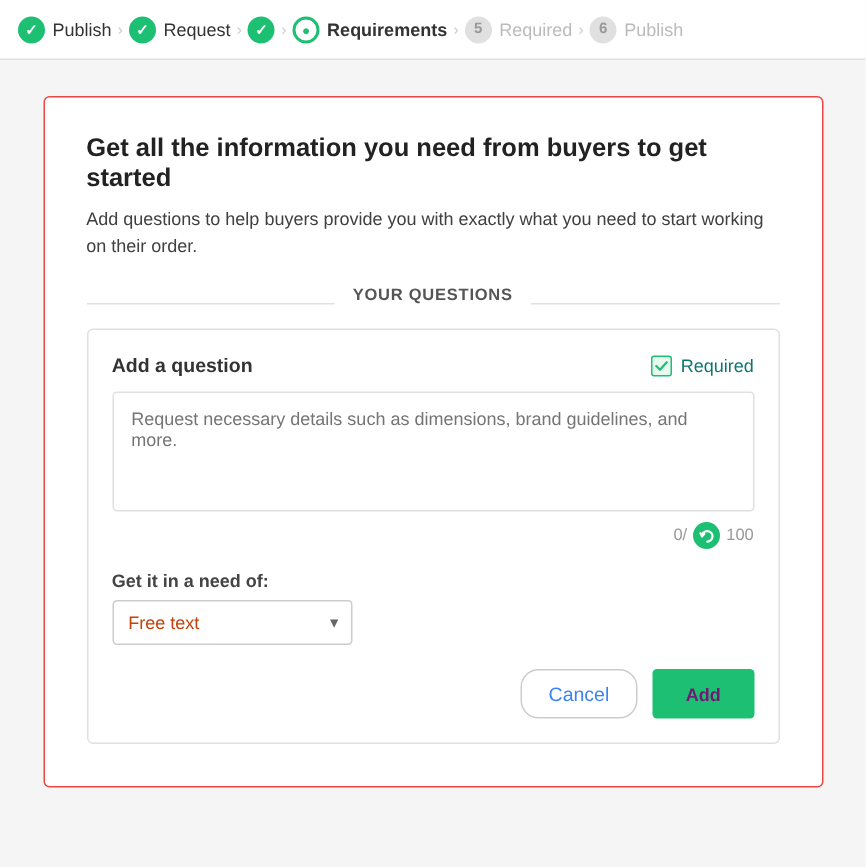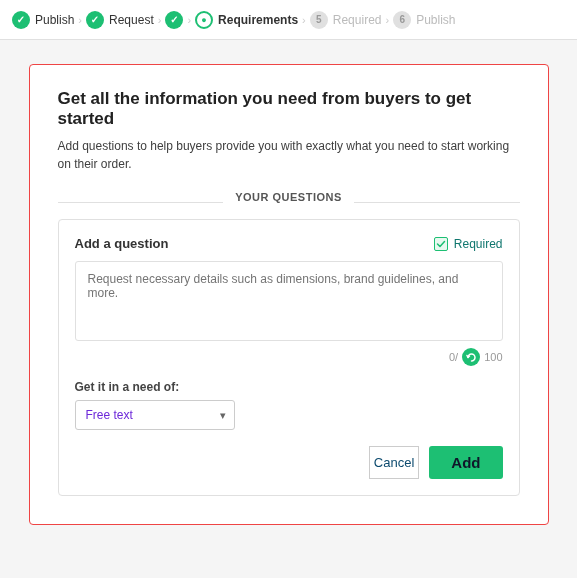--- a/index.html
+++ b/index.html
@@ -214,21 +214,21 @@
       width: 160px;
     }
     .form-select {
       appearance: none;
       -webkit-appearance: none;
       width: 100%;
       padding: 7px 30px 7px 10px;
       border: 1px solid #ccc;
       border-radius: 3px;
       font-size: 12px;
-      color: #6d28d9;
+      color: #c2410c;
       background: #fff;
       cursor: pointer;
       outline: none;
     }
     .select-chevron {
       position: absolute;
       right: 9px;
       top: 50%;
       transform: translateY(-50%);
       pointer-events: none;
@@ -237,35 +237,35 @@
     }
 
     
     .action-buttons {
       display: flex;
       justify-content: flex-end;
       gap: 10px;
       margin-top: 10px;
     }
     .btn-cancel {
-      padding: 8px 4px;
+      padding: 8px 18px;
       border: 1px solid #ccc;
-      border-radius: 0;
-      background: #fff;
-      color: #0c4a6e;
+      border-radius: 12px;
+      background: #fff;
+      color: #3b82f6;
       font-size: 13px;
       cursor: pointer;
     }
     .btn-add {
       padding: 8px 22px;
       border: none;
       border-radius: 3px;
       background: #1dbf73;
-      color: #0f172a;
-      font-size: 15px;
+      color: #701a75;
+      font-size: 12px;
       font-weight: 600;
       cursor: pointer;
     }
   </style>
 </head>
 <body>
 
 <nav class="top-nav">
 
   <div class="nav-step completed">

